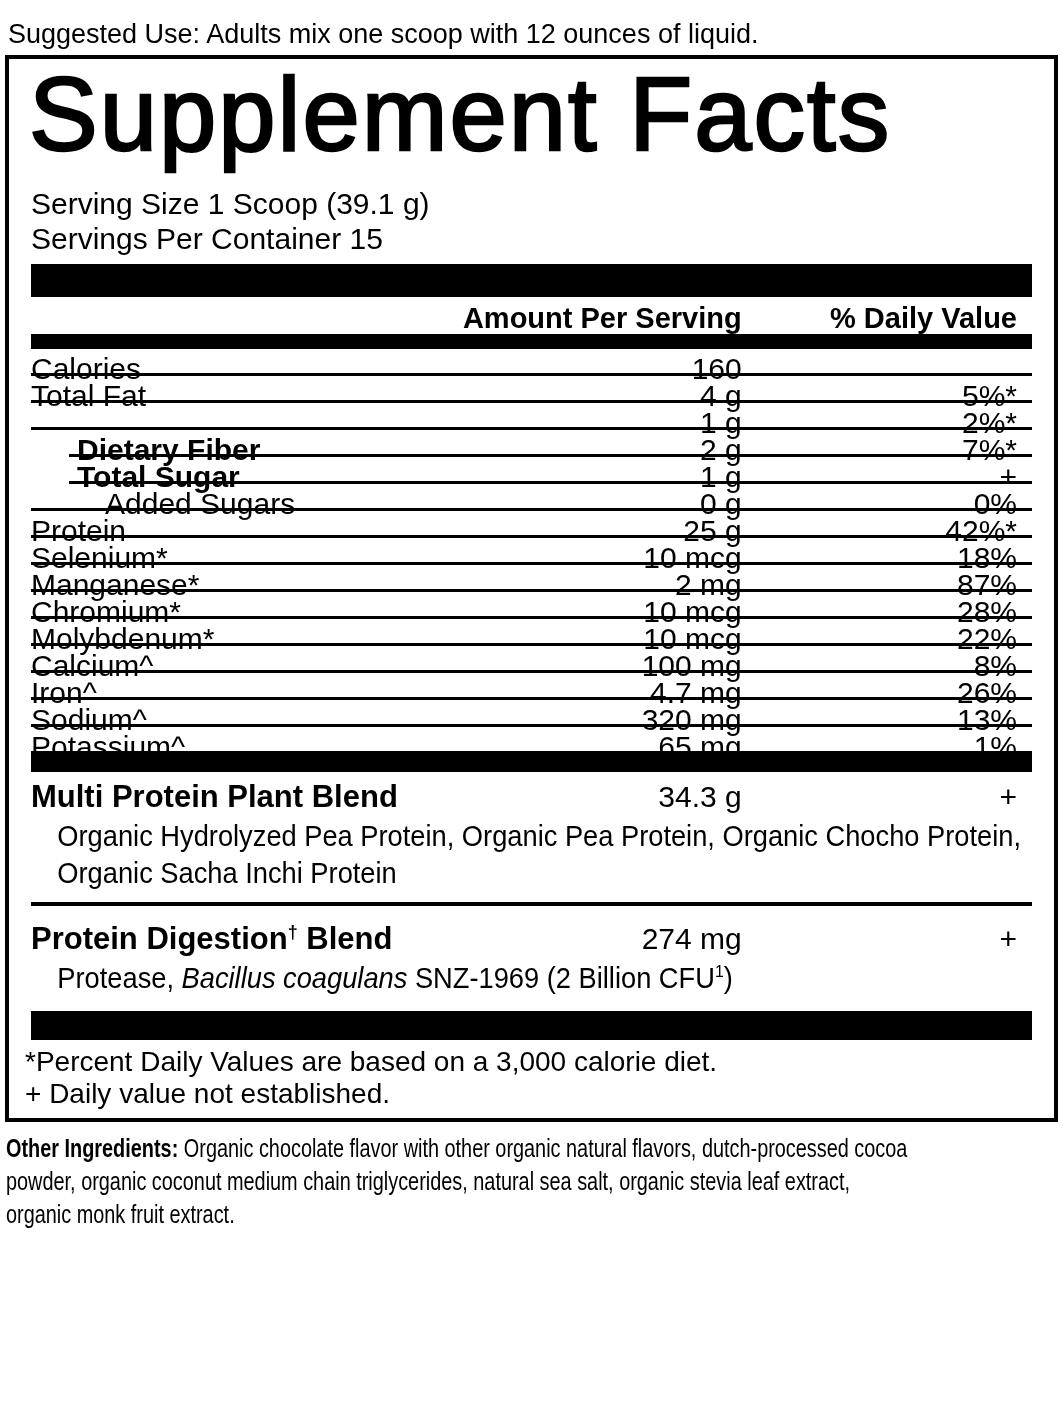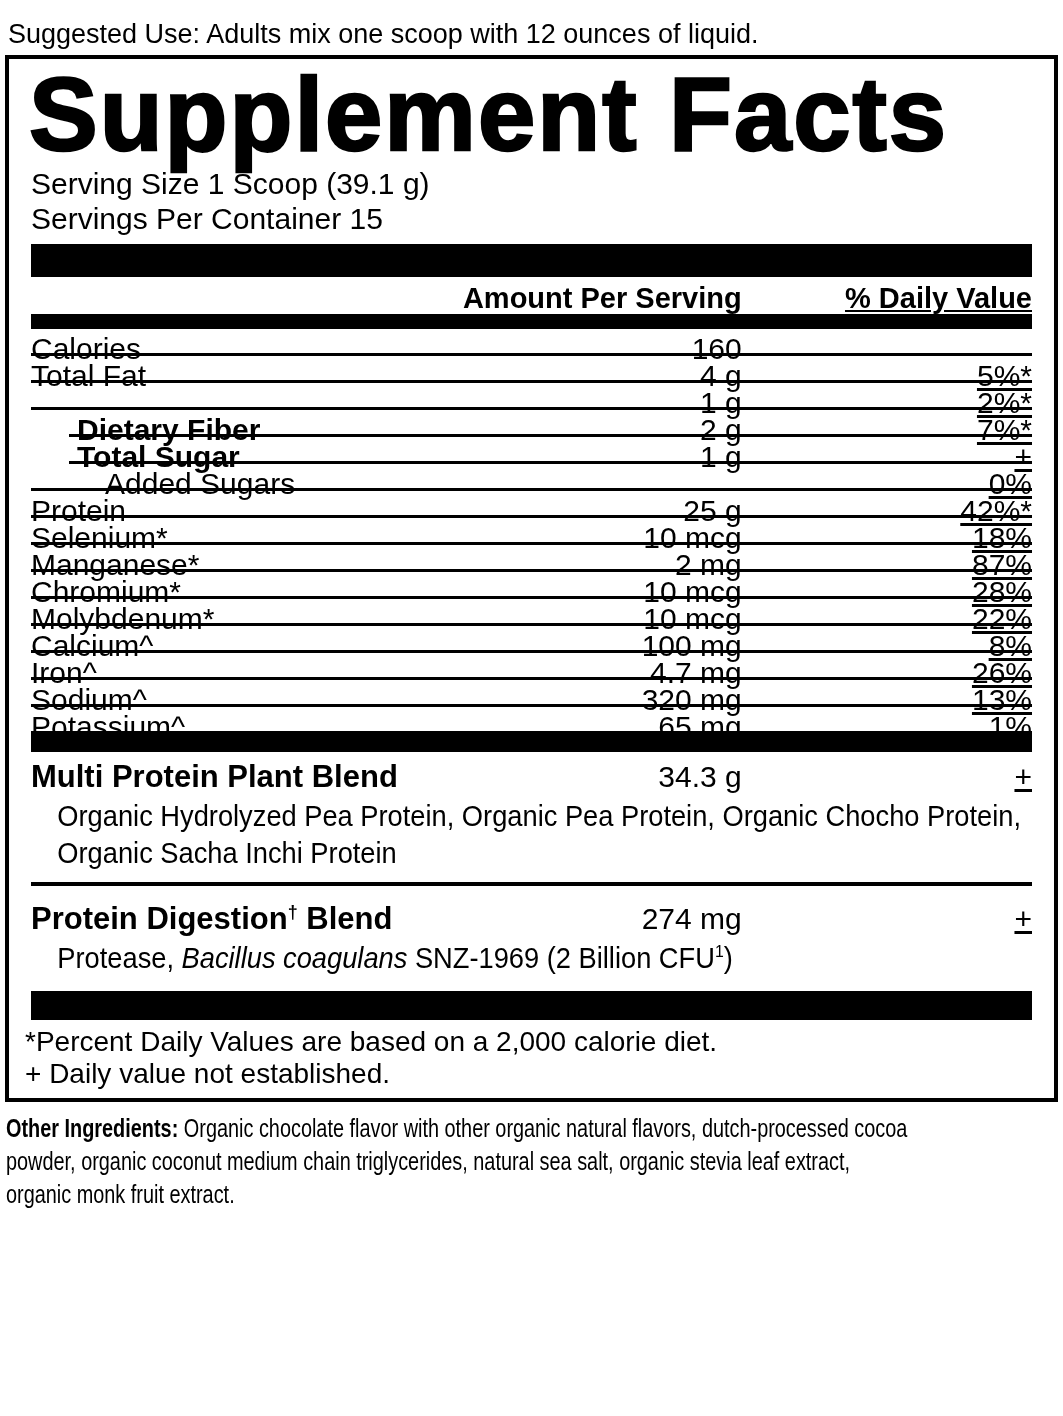--- a/index.html
+++ b/index.html
@@ -4,32 +4,32 @@
 <style>
   html,body{margin:0;padding:0;}
   body{
     width:1063px;height:1416px;background:#fff;color:#000;
     font-family:"Liberation Sans","DejaVu Sans",sans-serif;
     overflow:hidden;
   }
   .suggested{font-size:27px;line-height:32px;padding:18px 0 0 8px;}
   .panel{margin:5px 5px 0 5px;border:4px solid #000;padding:0 22px 6px 22px;}
   .title{
-    font-size:103px;font-weight:bold;line-height:1.0;letter-spacing:2px;
-    margin:4px 0 0 -2px;white-space:nowrap;-webkit-text-stroke:2.5px #000;
+    font-size:103px;font-weight:normal;line-height:1.0;letter-spacing:2px;
+    margin:4px 0 20px -2px;white-space:nowrap;-webkit-text-stroke:2.5px #000;
   }
   .serving-block{font-size:30px;line-height:35px;}
   .bar{background:#000;}
   .bar-top{height:33px;margin-top:8px;}
   .bar-subhead{height:15px;}
   .bar-mid{height:21px;}
   .bar-bottom{height:29px;margin-top:6px;}
   .colhead{position:relative;height:37px;line-height:42px;font-size:29px;font-weight:bold;}
   .amt{position:absolute;left:33%;width:38%;top:0;text-align:right;}
-  .dv{position:absolute;right:0;top:0;text-decoration:underline;}
+  .dv{position:absolute;right:15px;top:0;}
   .row{position:relative;height:24px;line-height:39px;font-size:30px;}
   .row.ind1 .name{padding-left:46px;font-weight:bold;}
   .row.ind2 .name{padding-left:74px;}
   .sep{height:3px;background:#000;}
   .sep.ind{margin-left:38px;}
   .blend-head{position:relative;height:46px;line-height:50px;font-size:31px;font-weight:bold;}
   .blend-head .amt,.blend-head .dv{font-weight:normal;font-size:30px;}
   .blend-ing{
     font-size:29px;line-height:37px;padding:0 0 8px 28px;
     width:1045px;transform:scaleX(0.94);transform-origin:left top;
@@ -70,21 +70,21 @@
       <div class="row ind0"><span class="name">Calories</span><span class="amt">160</span><span class="dv"></span></div>
       <div class="sep"></div>
       <div class="row ind0"><span class="name">Total Fat</span><span class="amt">4 g</span><span class="dv">5%*</span></div>
       <div class="sep"></div>
       <div class="row ind0"><span class="amt">1 g</span><span class="dv">2%*</span></div>
       <div class="sep"></div>
       <div class="row ind1"><span class="name">Dietary Fiber</span><span class="amt">2 g</span><span class="dv">7%*</span></div>
       <div class="sep ind"></div>
       <div class="row ind1"><span class="name">Total Sugar</span><span class="amt">1 g</span><span class="dv">+</span></div>
       <div class="sep ind"></div>
-      <div class="row ind2"><span class="name">Added Sugars</span><span class="dv">0%</span></div>
+      <div class="row ind2"><span class="name">Added Sugars</span><span class="amt">0 g</span><span class="dv">0%</span></div>
       <div class="sep"></div>
       <div class="row ind0"><span class="name">Protein</span><span class="amt">25 g</span><span class="dv">42%*</span></div>
       <div class="sep"></div>
       <div class="row ind0"><span class="name">Selenium*</span><span class="amt">10 mcg</span><span class="dv">18%</span></div>
       <div class="sep"></div>
       <div class="row ind0"><span class="name">Manganese*</span><span class="amt">2 mg</span><span class="dv">87%</span></div>
       <div class="sep"></div>
       <div class="row ind0"><span class="name">Chromium*</span><span class="amt">10 mcg</span><span class="dv">28%</span></div>
       <div class="sep"></div>
       <div class="row ind0"><span class="name">Molybdenum*</span><span class="amt">10 mcg</span><span class="dv">22%</span></div>
@@ -104,21 +104,21 @@
       <div class="blend-head"><span class="name"><span>Multi Protein Plant Blend</span></span><span class="amt">34.3 g</span><span class="dv">+</span></div>
       <div class="blend-ing"><span>Organic Hydrolyzed Pea Protein, Organic Pea Protein, Organic Chocho Protein,</span><br><span>Organic Sacha Inchi Protein</span></div>
       <div class="blend-sep"></div>
       <div class="blend-head"><span class="name"><span>Protein Digestion</span><sup>†</sup><span> Blend</span></span><span class="amt">274 mg</span><span class="dv">+</span></div>
       <div class="blend-ing"><span>Protease, </span><span class="it">Bacillus coagulans</span><span> SNZ-1969 (2 Billion CFU</span><sup>1</sup><span>)</span></div>
     </div>
 
   <div class="bar bar-bottom"></div>
 
   <div class="footnotes">
-      <div class="fn">*Percent Daily Values are based on a 2,000 calorie diet.</div>
+      <div class="fn">*Percent Daily Values are based on a 3,000 calorie diet.</div>
       <div class="fn">+ Daily value not established.</div>
     </div>
 </div>
 
 <div class="bottom">
   <div class="para"><span class="b">Other Ingredients:</span><span> Organic chocolate flavor with other organic natural flavors, dutch-processed cocoa</span><br><span>powder, organic coconut medium chain triglycerides, natural sea salt, organic stevia leaf extract,</span><br><span>organic monk fruit extract.</span></div>
 
 </div>
 
 </body></html>

